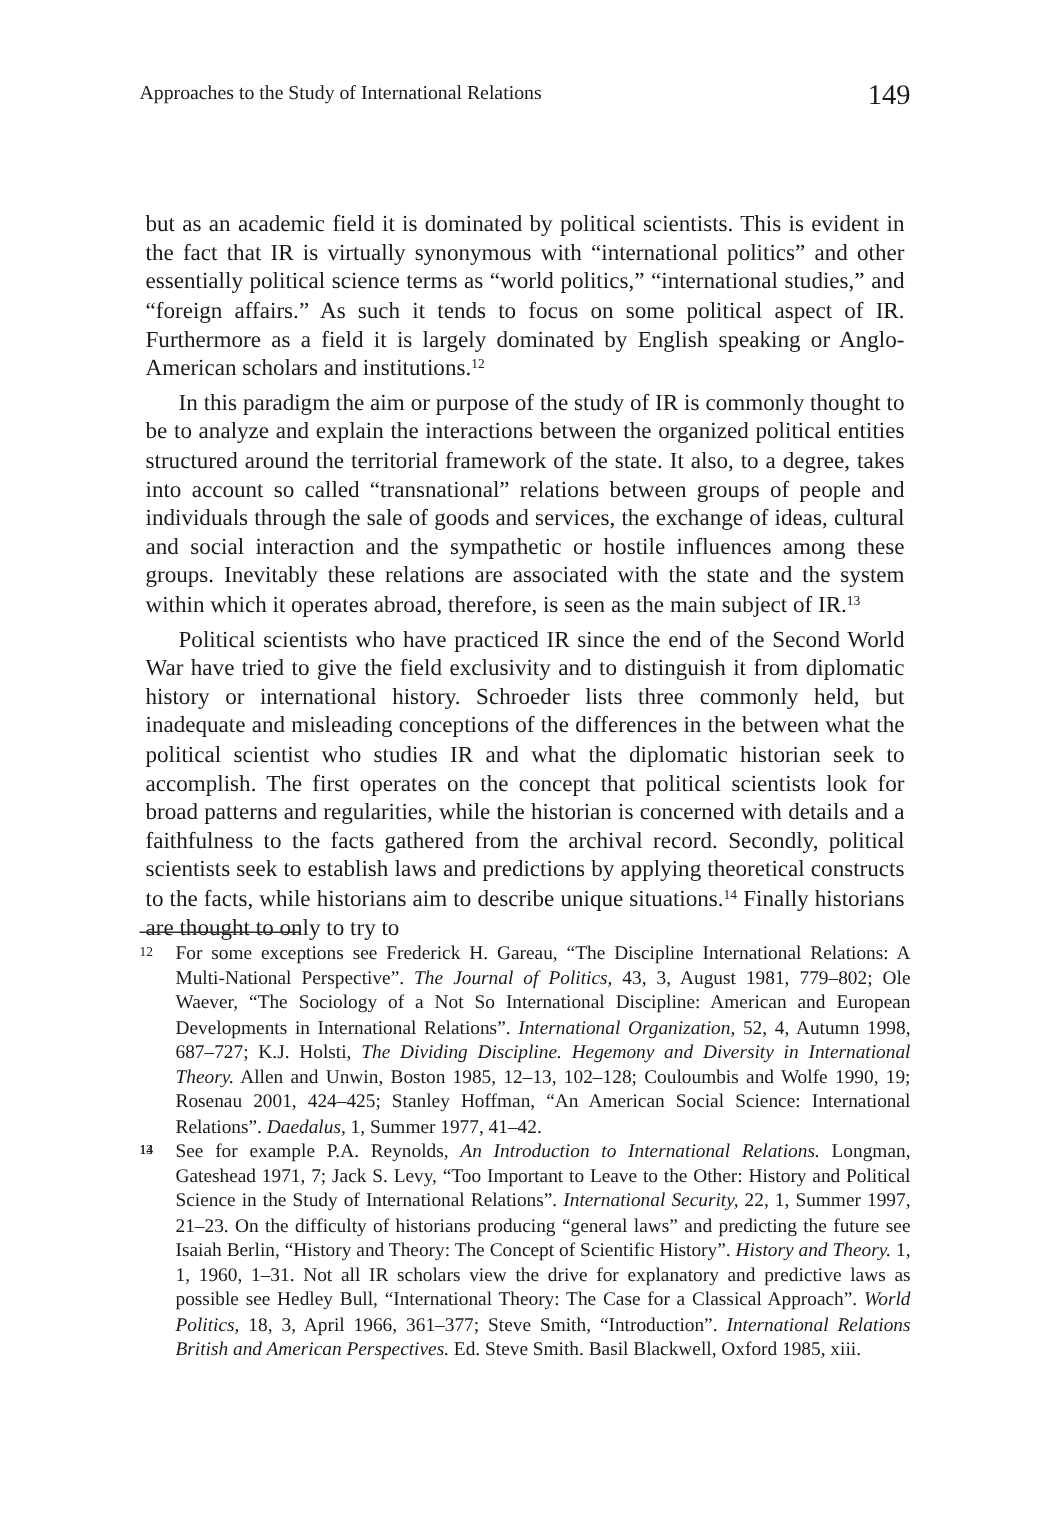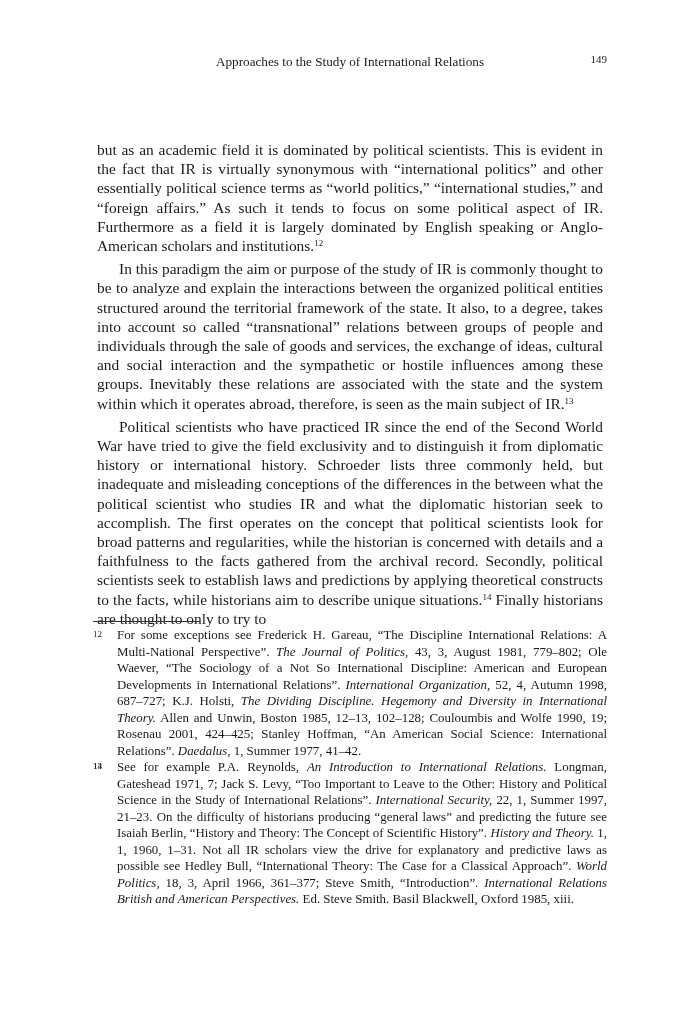--- a/index.html
+++ b/index.html
@@ -4,22 +4,22 @@
   <style>
     html, body { margin: 0; padding: 0; background: #ffffff; }
     body {
       width: 700px; height: 1014px; position: relative; overflow: hidden;
       font-family: "Liberation Serif", "DejaVu Serif", serif; color: #1a1a1a;
     }
     .running-head {
       position: absolute; top: 54px; left: 93px; width: 514px; height: 20px;
       font-size: 13.2px;
     }
-    .running-title { position: absolute; left: 0; right: 0; text-align: center; top: 0; }
-    .page-number { position: absolute; right: 0; top: -1px; font-size: 11px; }
+    .running-title { position: absolute; left: 0; right: 0; text-align: left; top: 0; }
+    .page-number { position: absolute; right: 0; top: -1px; font-size: 19px; }
     .body-text {
       position: absolute; top: 136px; left: 93px; width: 514px;
       font-size: 15.4px; line-height: 19.2px; text-align: justify;
     }
     .body-text p { margin: 4px; text-indent: 0; }
     .body-text p.indent { text-indent: 22px; }
     sup.fnref { font-size: 9px; vertical-align: 5px; line-height: 0; }
     .footnote-rule {
       position: absolute; top: 621px; left: 93px; width: 107px; height: 0;
       border-top: 1px solid #333;

